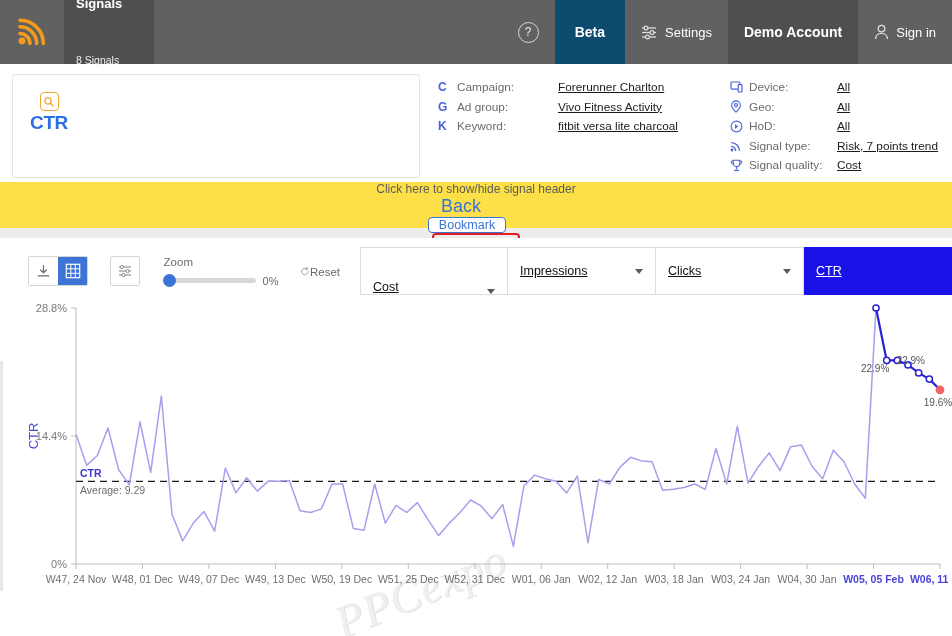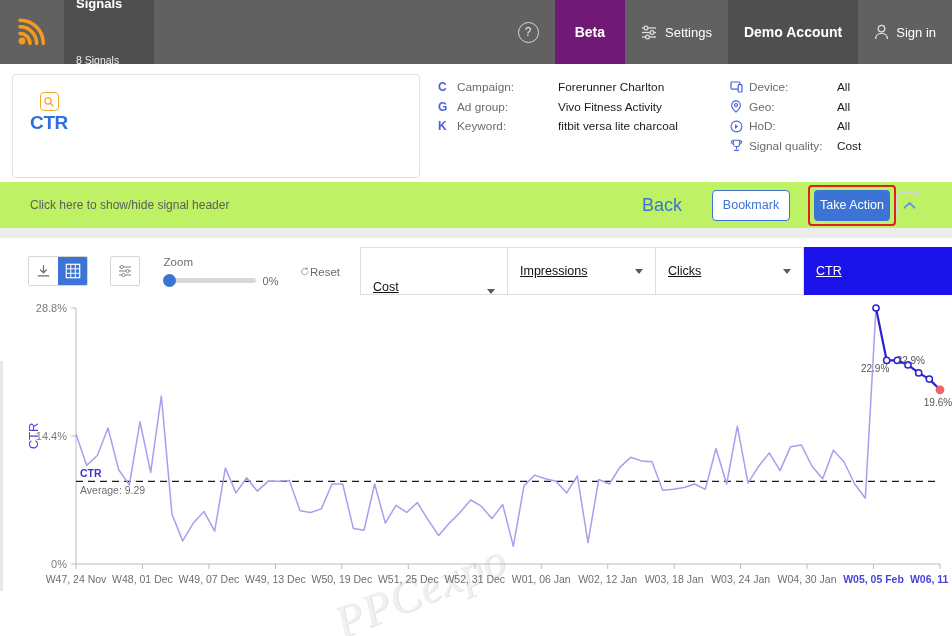--- a/index.html
+++ b/index.html
@@ -26,21 +26,21 @@
     justify-content:center; padding-left:12px;gap:40px;
   }
   .nav-signals .t1 { font-size:13px; font-weight:bold; line-height:16px;}
   .nav-signals .t2 { font-size:10.5px; line-height:16px; color:#efefef;}
   .nav-spacer { flex:1; }
   .nav-item {
     display:flex; align-items:center; justify-content:center; gap:7px;
     padding: 0 16px; font-size:13px; cursor:pointer; white-space:nowrap;
   }
   .nav-item.dark { background:#4f4f4f; font-weight:bold; font-size:14px;}
-  .nav-item.beta { background:#701a75; font-weight:bold; font-size:14px; padding:16px 20px;}
+  .nav-item.beta { background:#0c4a6e; font-weight:bold; font-size:14px; padding:16px 20px;}
   .help-circle {
     width:21px;height:21px;border:1.4px solid #d8d8d8;border-radius:50%;
     display:flex;align-items:center;justify-content:center;font-size:12px;color:#e8e8e8;
   }
 
   
   .signal-header {
     height: 118px; background:#fff; display:flex; padding: 10px 12px 0 12px;
   }
   .sig-left {
@@ -68,27 +68,27 @@
     flex:1; display:flex; padding-left:18px; padding-top:6px; gap:0px;
   }
   .meta-col { display:flex; flex-direction:column; gap:5.5px; }
   .meta-col.c1 { width:292px; }
   .meta-row { display:flex; align-items:center; font-size:11.8px; }
   .meta-ic {
     width:19px; flex:0 0 19px; color:#4a63d8; font-size:12px;
     display:flex; align-items:center; justify-content:flex-start; font-weight:bold;
   }
   .meta-lbl { color:#6b6b6b; width:101px; flex:0 0 101px;}
-  .meta-val { color:#1b1b1b; }
+  .meta-val { color:#1b1b1b;text-decoration:underline; }
   .meta-col.c2 .meta-lbl { width:88px; flex:0 0 88px;}
 
   
   .action-bar {
-    height: 46px; display:flex; align-items:center; padding: 0 30px;
-    background:#bef264; border-bottom:none;
+    height: 46px; display:flex; align-items:center; padding: 0 14px;
+    background:#fde047; border-bottom:none;flex-direction:column;
   }
   .hint { font-size:12px; color:#5c5c5c; }
   .ab-spacer { flex:1; }
   .lnk-back {
     color:#3b74d4; font-size:18px; margin-right:30px; cursor:pointer;
   }
   .btn {
     height:31px; border-radius:4px; font-size:12.5px; display:flex;
     align-items:center; justify-content:center; cursor:pointer; font-weight:normal;
   }
@@ -270,20 +270,31 @@
       </div>
       <div class="meta-row">
         <span class="meta-ic">
           <svg width="13" height="13" viewBox="0 0 13 13">
               <circle cx="6.5" cy="6.5" r="5.4" fill="none" stroke="#4a63d8" stroke-width="1.1"></circle>
               <path d="M5 4.2l3.2 2.3L5 8.8z" fill="#4a63d8"></path>
             </svg>
         </span>
         <span class="meta-lbl">HoD:</span>
         <span class="meta-val">All</span>
+      </div>
+      <div class="meta-row">
+        <span class="meta-ic">
+          <svg width="13" height="12" viewBox="0 0 13 12">
+              <circle cx="2" cy="10" r="1.4" fill="#4a63d8"></circle>
+              <path d="M1.2 6.4a4.5 4.5 0 0 1 4.5 4.5" stroke="#4a63d8" stroke-width="1.3" fill="none"></path>
+              <path d="M1.2 2.6a8.3 8.3 0 0 1 8.3 8.3" stroke="#4a63d8" stroke-width="1.3" fill="none"></path>
+            </svg>
+        </span>
+        <span class="meta-lbl">Signal type:</span>
+        <span class="meta-val">Risk, 7 points trend</span>
       </div>
       <div class="meta-row">
         <span class="meta-ic">
           <svg width="13" height="13" viewBox="0 0 13 13">
               <path d="M3.3 1.3h6.4v3.1a3.2 3.2 0 0 1-6.4 0z" fill="none" stroke="#4a63d8" stroke-width="1.1"></path>
               <path d="M3.3 2h-2v1a2 2 0 0 0 2 2M9.7 2h2v1a2 2 0 0 1-2 2" fill="none" stroke="#4a63d8" stroke-width="1"></path>
               <line x1="6.5" y1="7.6" x2="6.5" y2="10.3" stroke="#4a63d8" stroke-width="1.1"></line>
               <line x1="4.1" y1="11.4" x2="8.9" y2="11.4" stroke="#4a63d8" stroke-width="1.3"></line>
             </svg>
         </span>

